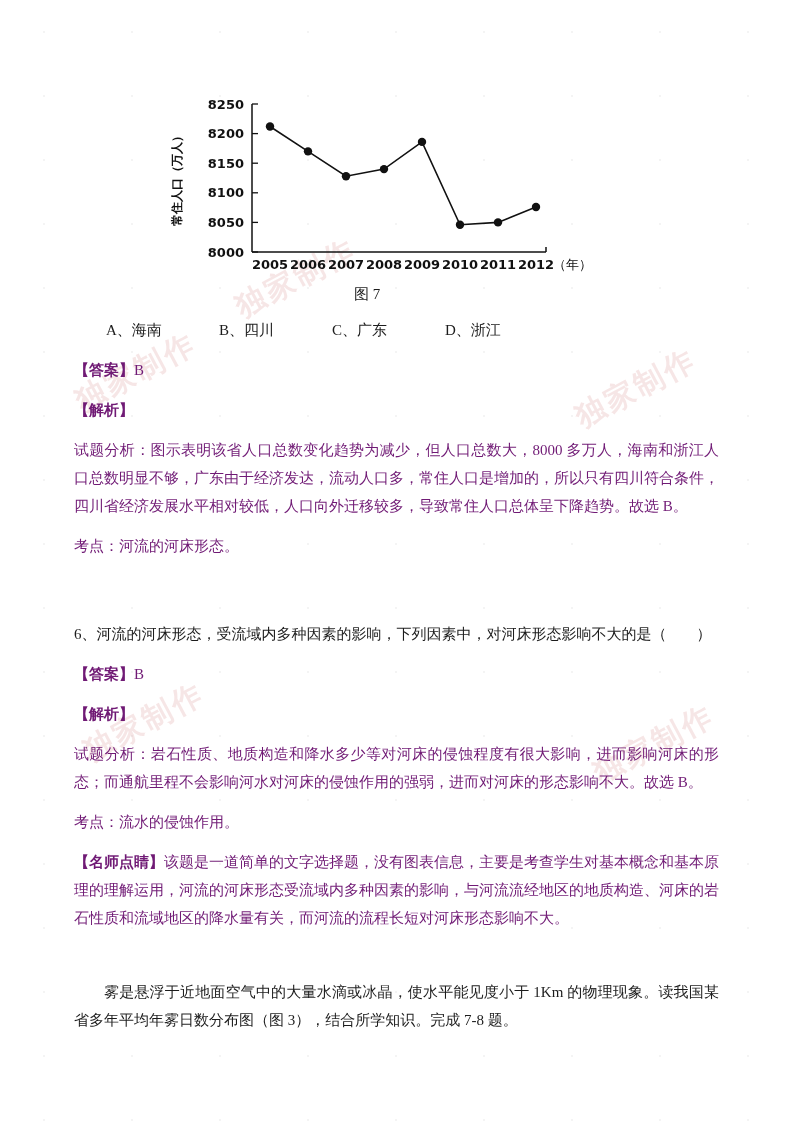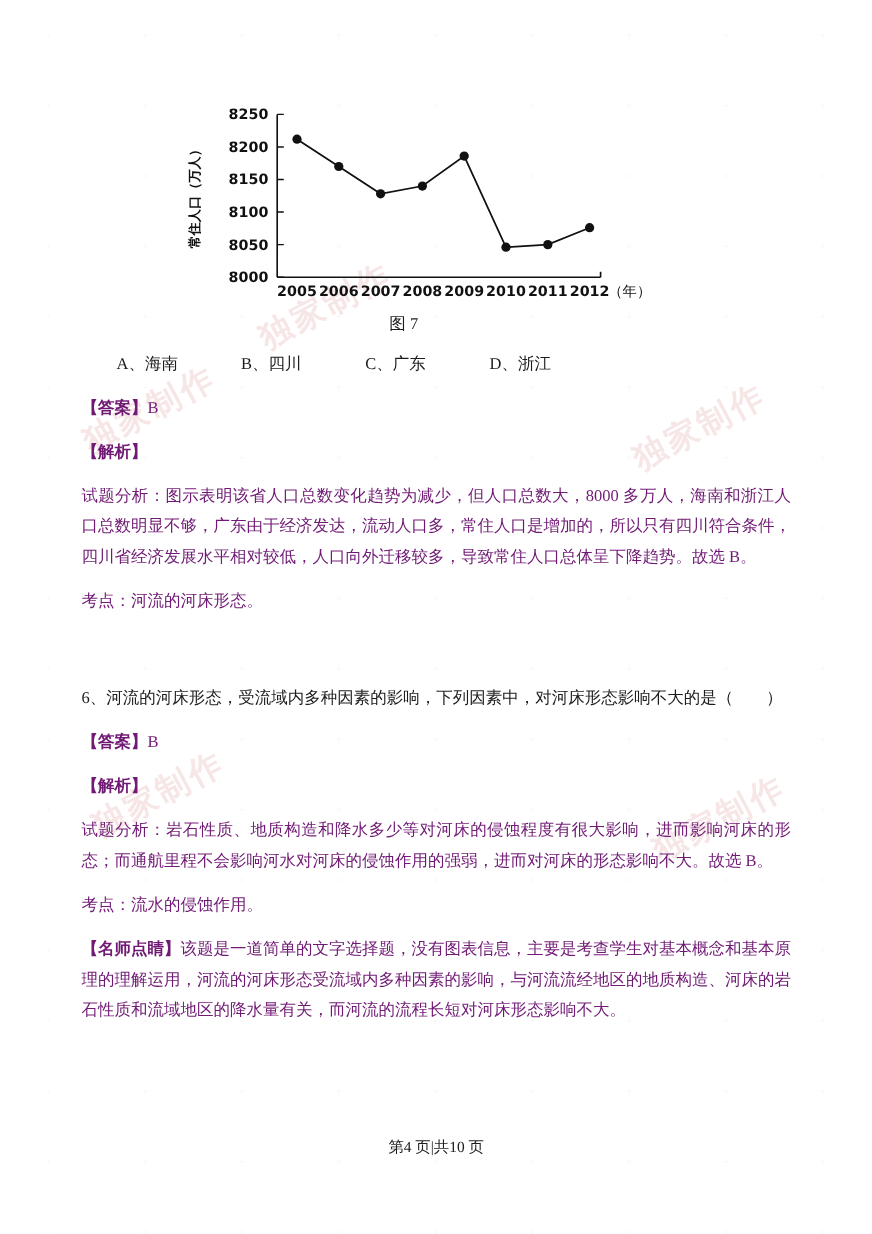--- a/index.html
+++ b/index.html
@@ -115,16 +115,16 @@
 
     <p class="just">6、河流的河床形态，受流域内多种因素的影响，下列因素中，对河床形态影响不大的是（　　）</p>
     <p class="red"><span class="lbl">【答案】</span><span>B</span></p>
     <p class="red"><span class="lbl">【解析】</span></p>
     <p class="red just">试题分析：岩石性质、地质构造和降水多少等对河床的侵蚀程度有很大影响，进而影响河床的形态；而通航里程不会影响河水对河床的侵蚀作用的强弱，进而对河床的形态影响不大。故选 B。</p>
     <p class="red">考点：流水的侵蚀作用。</p>
     <p class="red just"><span class="lbl">【名师点睛】</span><span>该题是一道简单的文字选择题，没有图表信息，主要是考查学生对基本概念和基本原理的理解运用，河流的河床形态受流域内多种因素的影响，与河流流经地区的地质构造、河床的岩石性质和流域地区的降水量有关，而河流的流程长短对河床形态影响不大。</span></p>
 
     <div class="sp22"></div>
 
+    <p class="just indent">雾是悬浮于近地面空气中的大量水滴或冰晶，使水平能见度小于 1Km 的物理现象。读我国某省多年平均年雾日数分布图（图 3），结合所学知识。完成 7-8 题。</p>
   </div>
 
-  <div class="footer">第4 页|共10 页</div>
 </div>
 
 </body></html>

